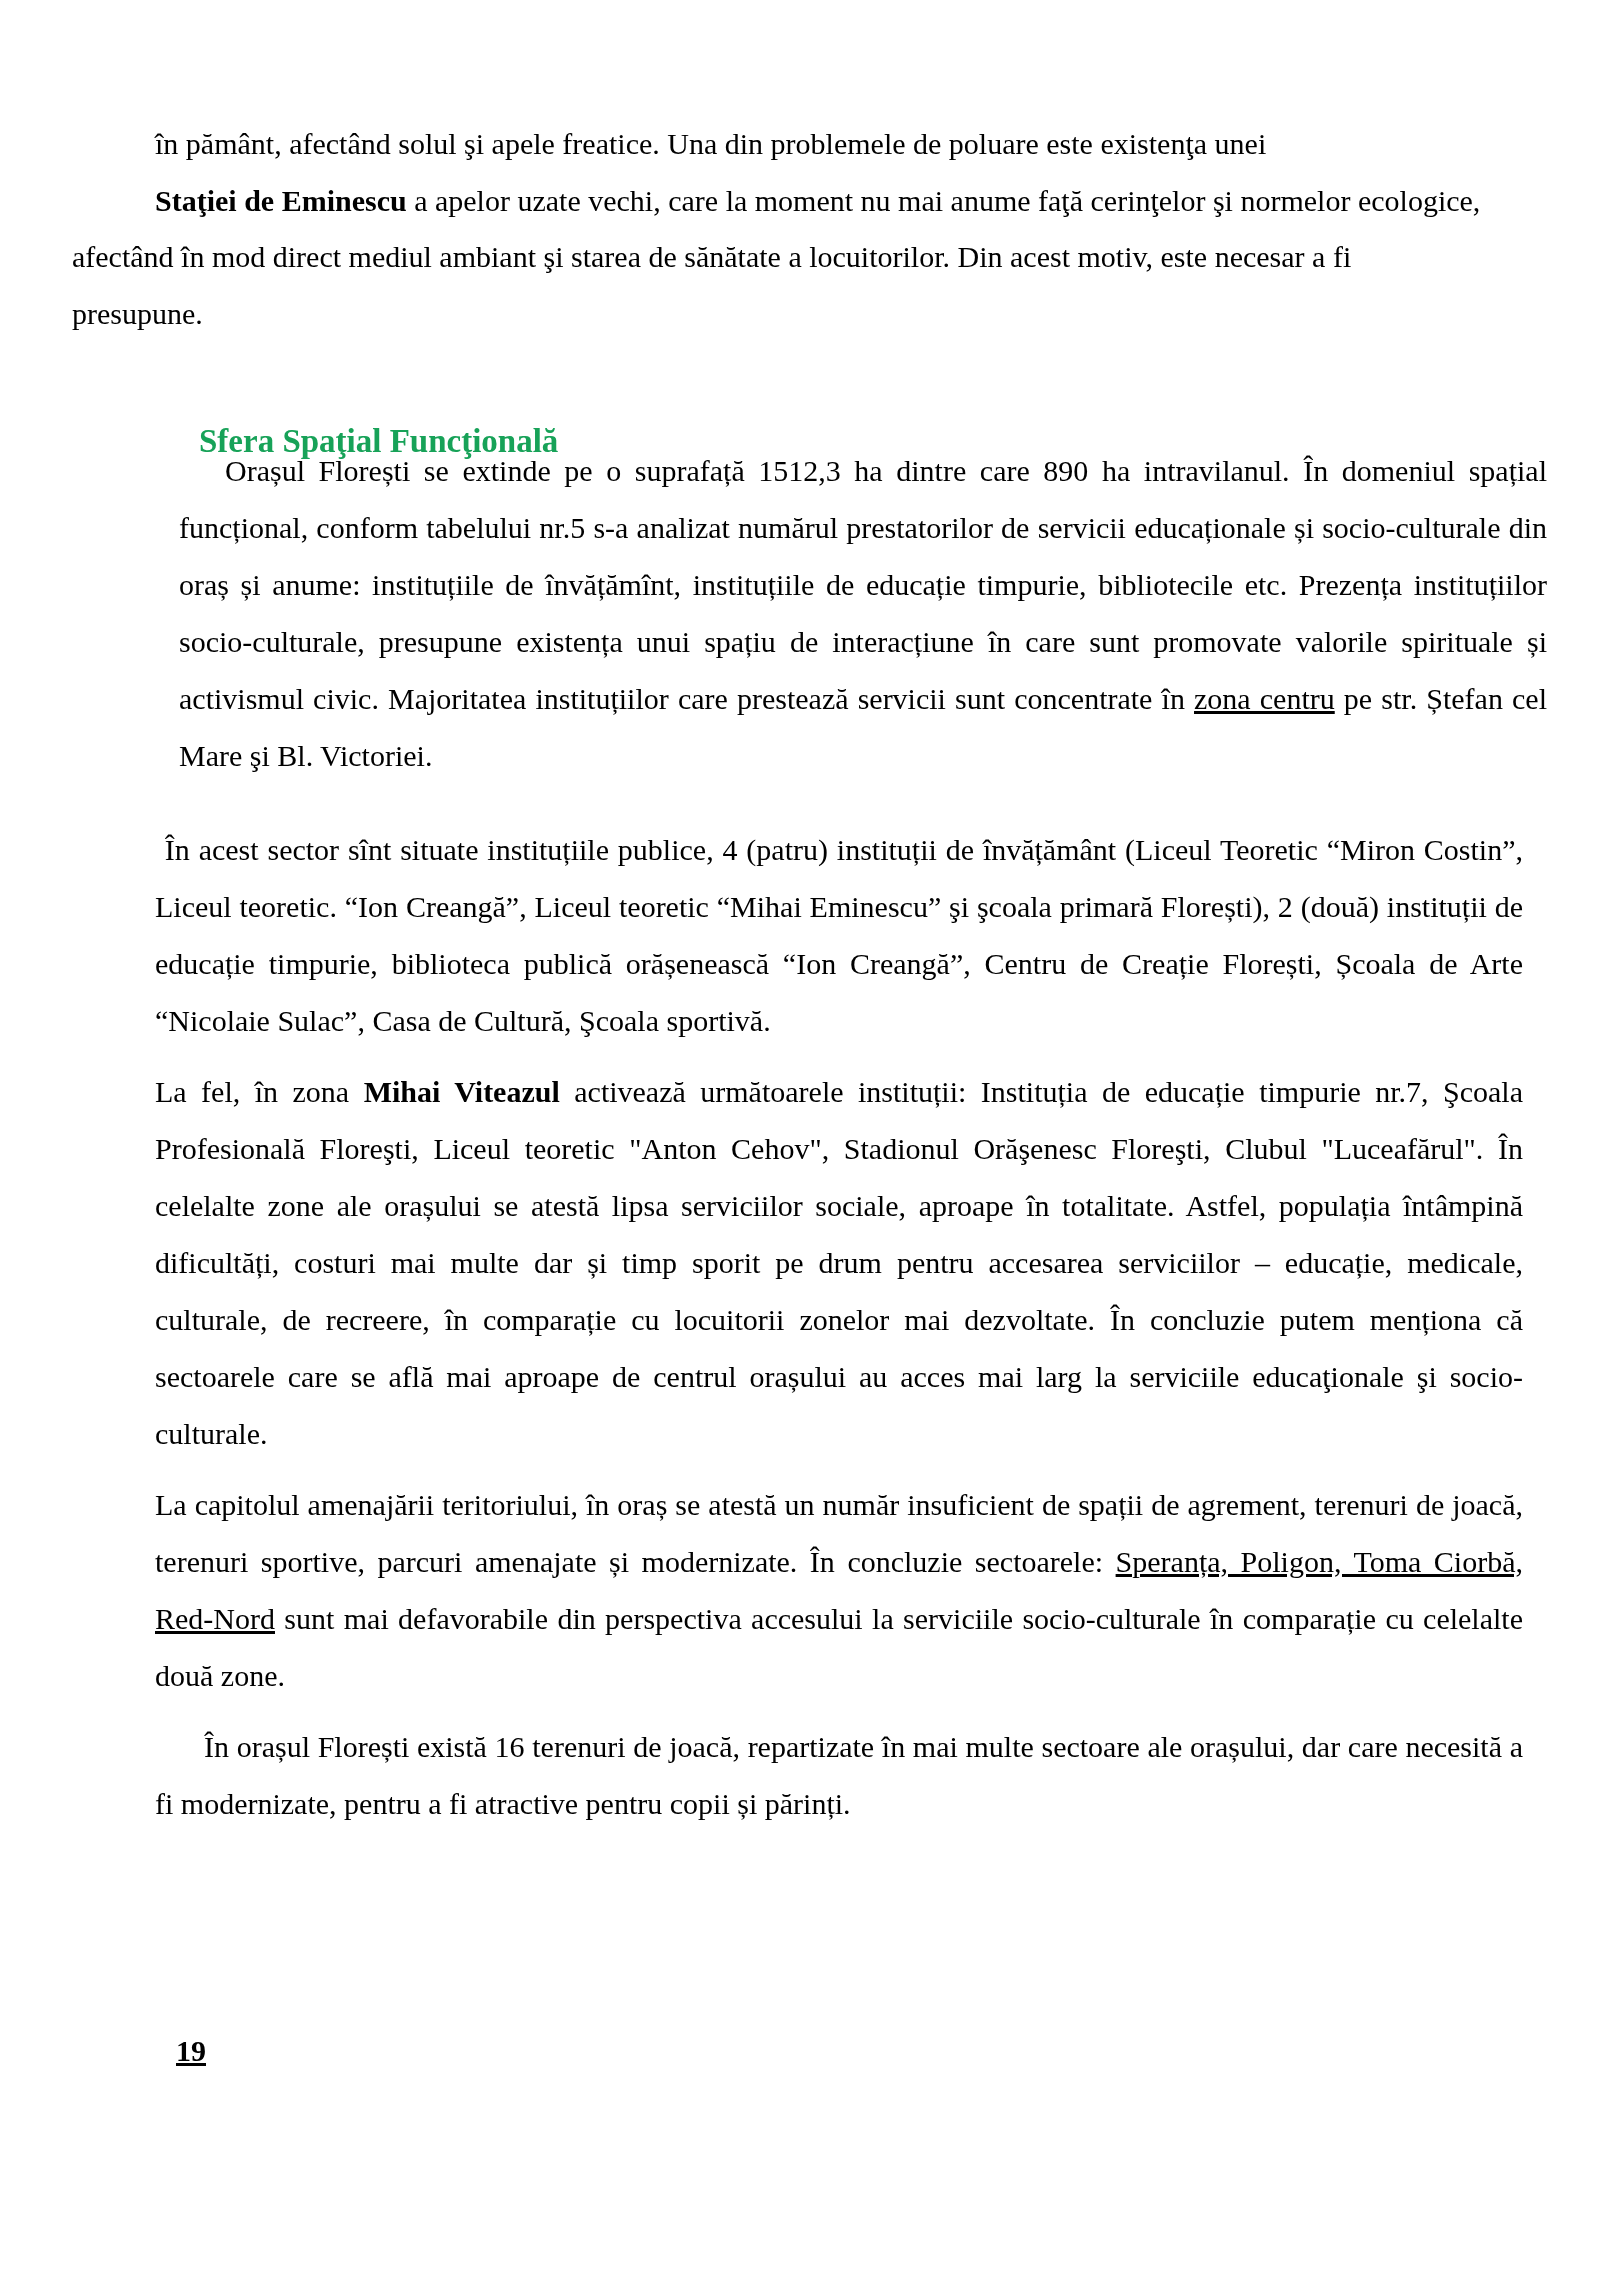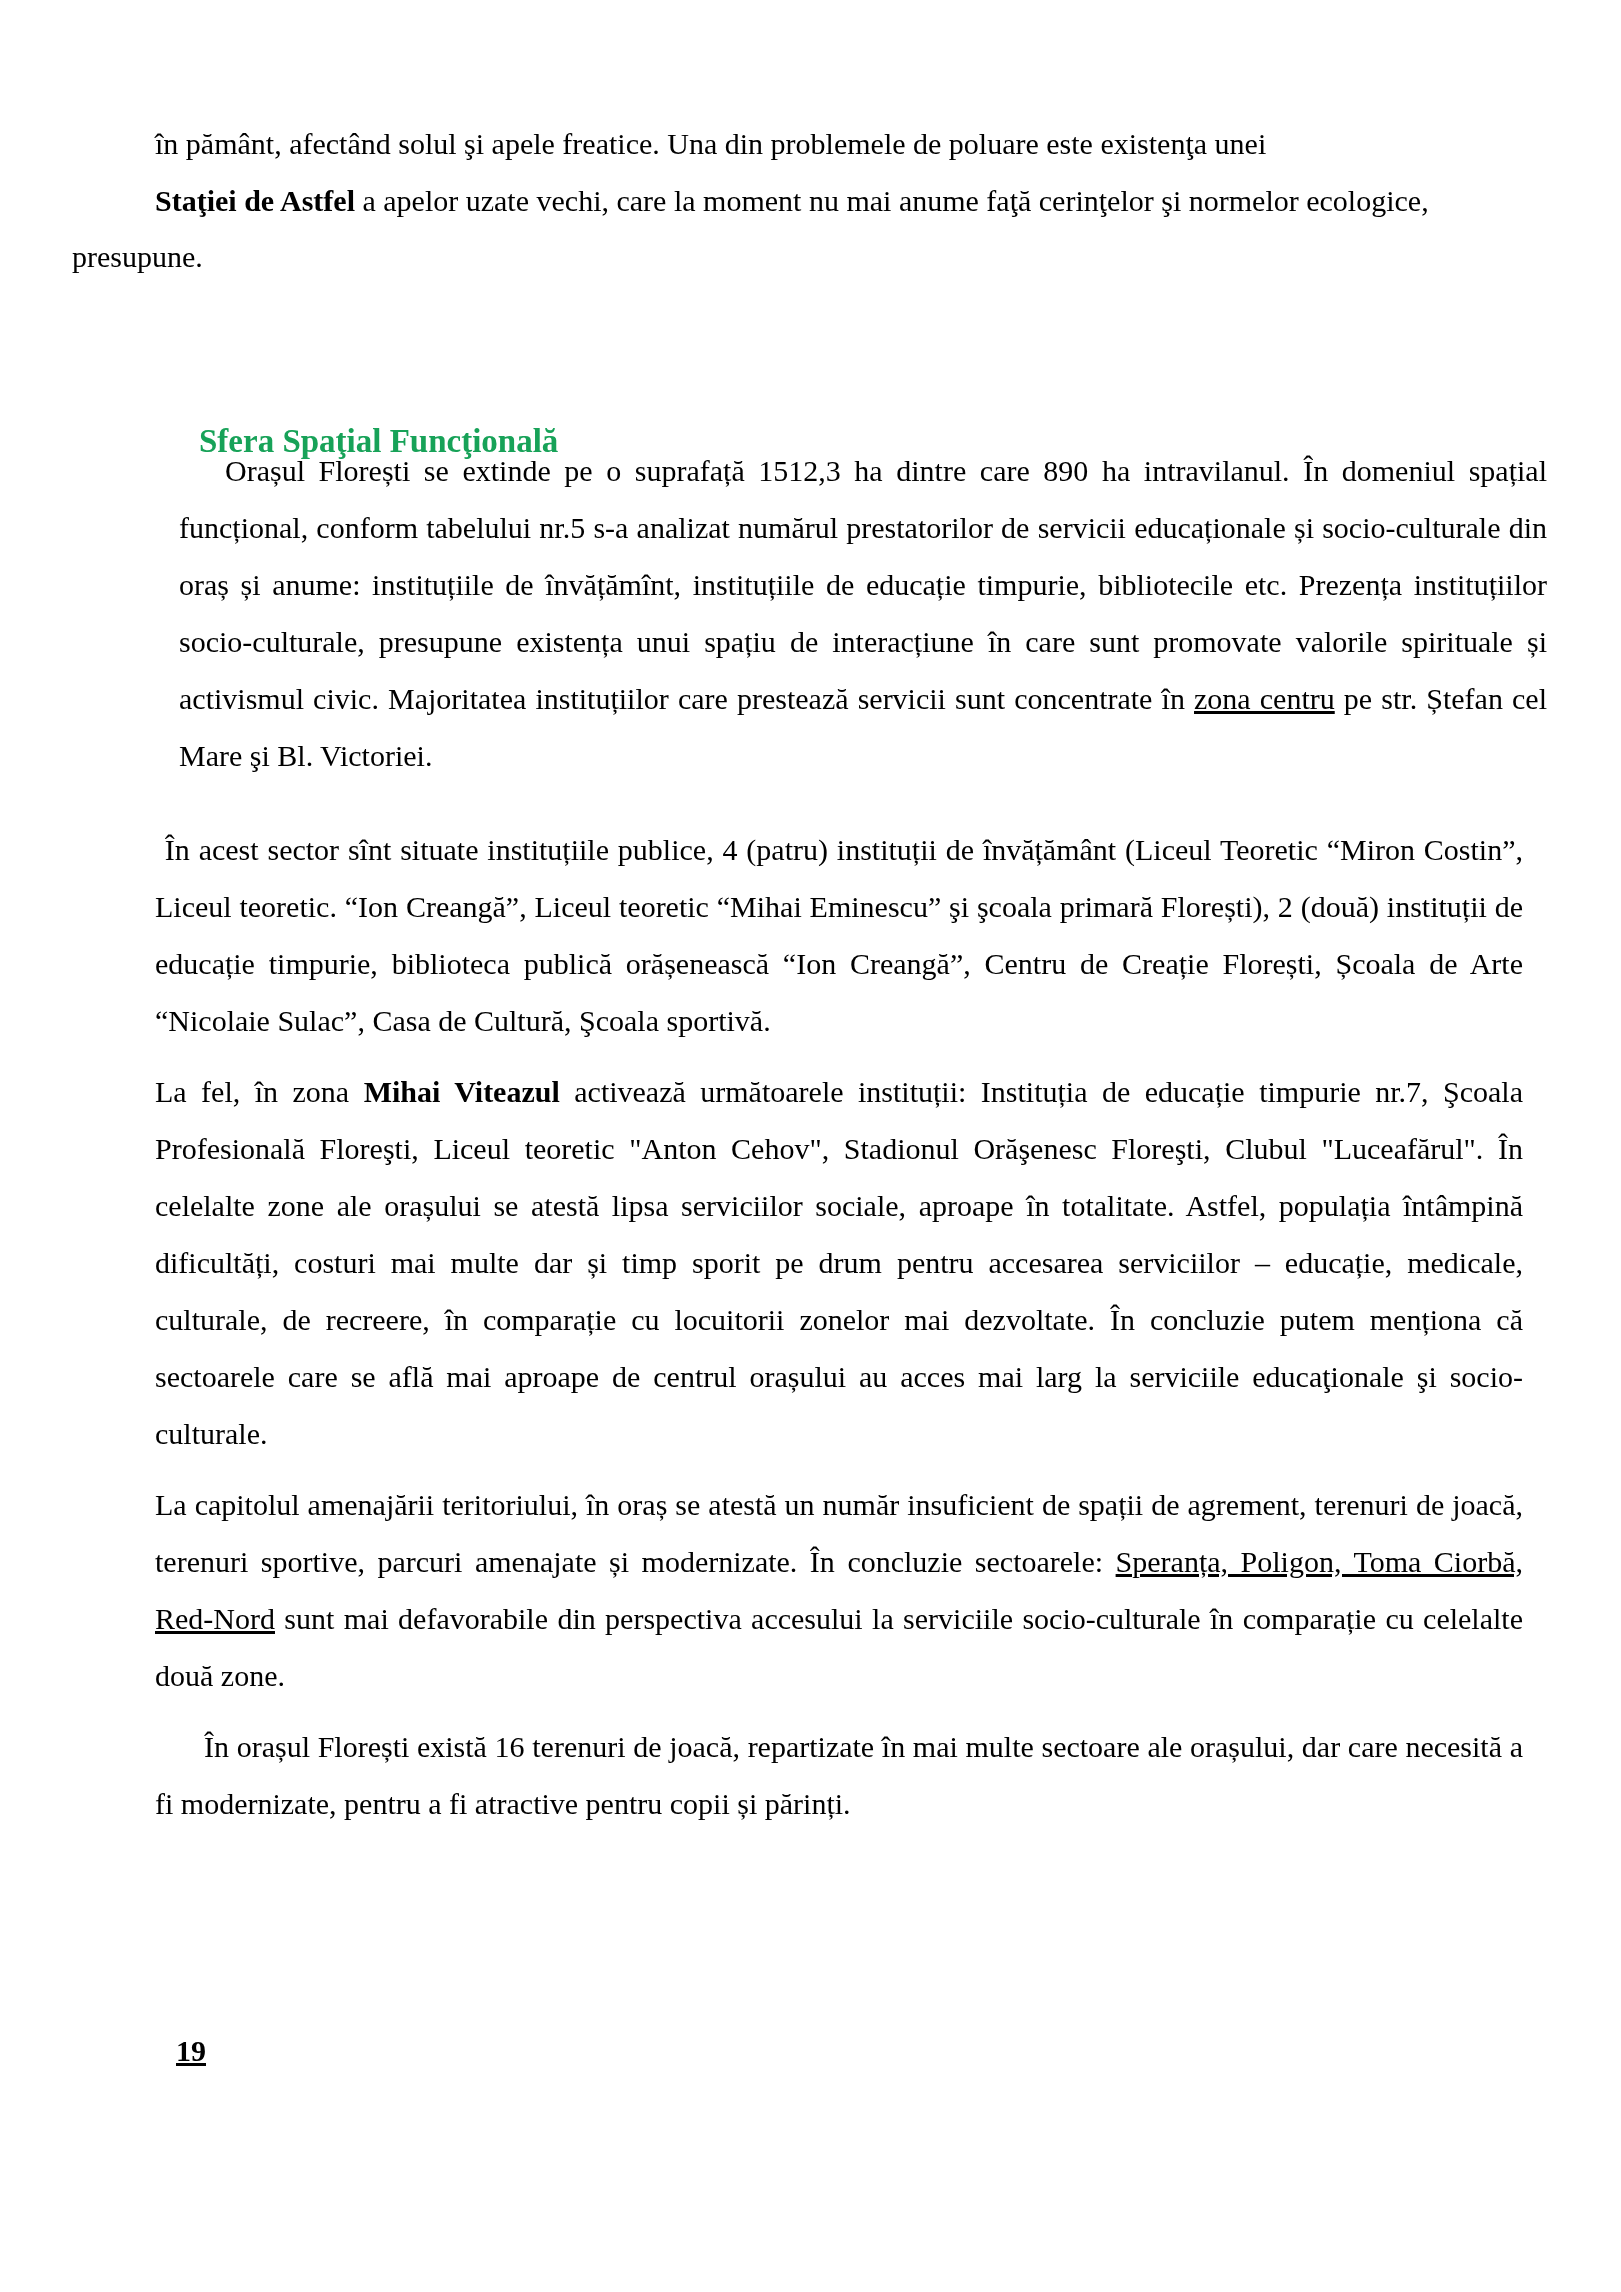--- a/index.html
+++ b/index.html
@@ -56,24 +56,25 @@
   #p5  { left: 155px; top: 1476px; width: 1368px; }
   #p6  { left: 155px; top: 1718px; width: 1368px; text-indent: 49px; }
 </style>
 </head>
 <body>
 
 <div class="page">
 
   <div id="p1a" class="par-lines">
       <div class="line"><span>în pământ, afectând solul şi apele freatice. Una din problemele de poluare este existenţa unei</span></div>
-      <div class="line"><span class="b">Staţiei de Astfel</span><span> a apelor uzate vechi, care la moment nu mai anume faţă cerinţelor şi normelor ecologice,</span></div>
+      <div class="line"><span class="b">Staţiei de Eminescu</span><span> a apelor uzate vechi, care la moment nu mai anume faţă cerinţelor şi normelor ecologice,</span></div>
     </div>
 
   <div id="p1b" class="par-lines">
+      <div class="line"><span>afectând în mod direct mediul ambiant şi starea de sănătate a locuitorilor. Din acest motiv, este necesar a fi</span></div>
       <div class="line"><span>presupune.</span></div>
     </div>
 
   <div class="heading" style="color: rgb(23, 162, 88); margin-left: 44px;">Sfera Spaţial Funcţională</div>
 
   <div id="p2" class="par"><span>Orașul Florești se extinde pe o suprafață 1512,3 ha dintre care 890 ha intravilanul. În domeniul spațial funcțional, conform tabelului nr.5 s-a analizat numărul prestatorilor de servicii educaționale și socio-culturale din oraș și anume: instituțiile de învățămînt, instituțiile de educație timpurie, bibliotecile etc. Prezența instituțiilor socio-culturale, presupune existența unui spațiu de interacțiune în care sunt promovate valorile spirituale și activismul civic. Majoritatea instituțiilor care prestează servicii sunt concentrate în </span><span class="u">zona centru</span><span> pe str. Ștefan cel Mare şi Bl. Victoriei.</span></div>
 
   <div id="p3" class="par"><span>În acest sector sînt situate instituțiile publice, 4 (patru) instituții de învățământ (Liceul Teoretic “Miron Costin”, Liceul teoretic. “Ion Creangă”, Liceul teoretic “Mihai Eminescu” şi şcoala primară Florești), 2 (două) instituții de educație timpurie, biblioteca publică orășenească “Ion Creangă”, Centru de Creație Florești, Școala de Arte “Nicolaie Sulac”, Casa de Cultură, Şcoala sportivă.</span></div>
 
   <div id="p4" class="par"><span>La fel, în zona </span><span class="b">Mihai Viteazul</span><span> activează următoarele instituții: Instituția de educație timpurie nr.7, Şcoala Profesională Floreşti, Liceul teoretic "Anton Cehov", Stadionul Orăşenesc Floreşti, Clubul "Luceafărul". În celelalte zone ale orașului se atestă lipsa serviciilor sociale, aproape în totalitate. Astfel, populația întâmpină dificultăți, costuri mai multe dar și timp sporit pe drum pentru accesarea serviciilor – educație, medicale, culturale, de recreere, în comparație cu locuitorii zonelor mai dezvoltate. În concluzie putem menționa că sectoarele care se află mai aproape de centrul orașului au acces mai larg la serviciile educaţionale şi socio-culturale.</span></div>

